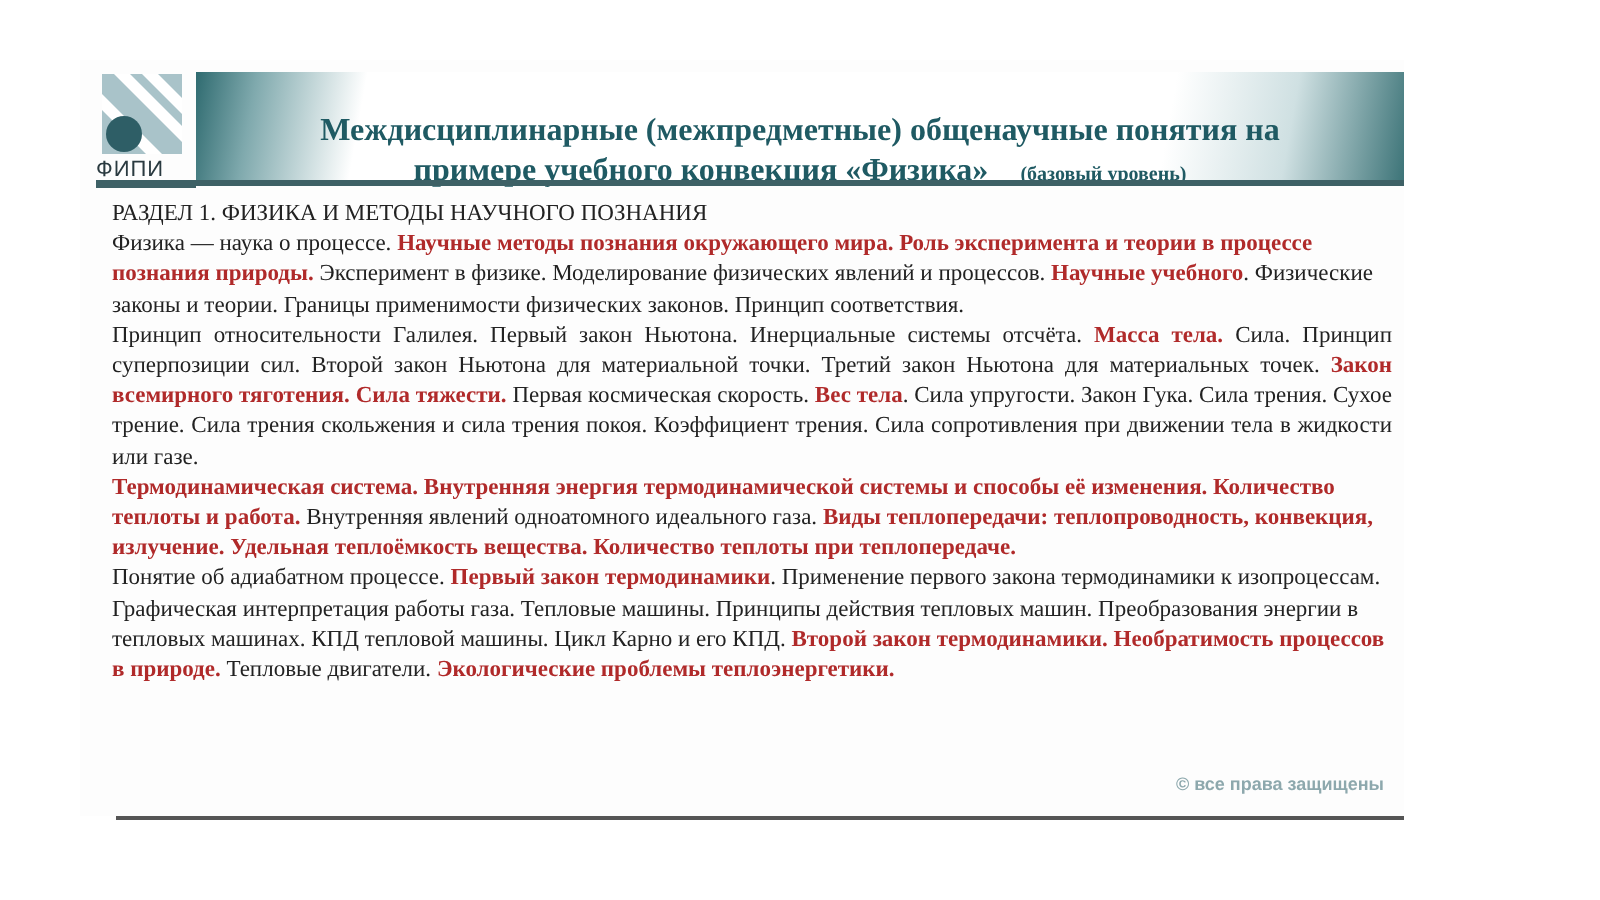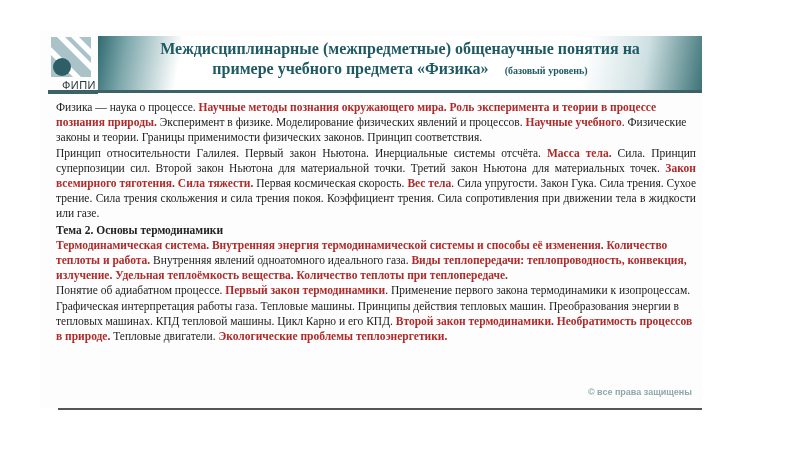--- a/index.html
+++ b/index.html
@@ -12,29 +12,29 @@
     background: #fdfdfd;
   }
   .header {
     position: absolute; left: 0; top: 0; width: 662px; height: 64px;
   }
   .logo {
     position: absolute; left: 8px; top: 4px; width: 58px; height: 60px;
   }
   .logo .mark { position: absolute; left: 3px; top: 3px; width: 40px; height: 40px; }
   .logo .abbr {
-    position: absolute; left: 0; top: 45px; width: 48px; text-align: right;
+    position: absolute; left: 0; top: 45px; width: 48px; text-align: left;
     font-family: "Liberation Sans", "DejaVu Sans", sans-serif; font-size: 11px; color: #2a3a40; letter-spacing: 0.5px;
   }
   .title-band {
     position: absolute; left: 58px; top: 6px; width: 604px; height: 54px;
     background: linear-gradient(100deg, #2f6b70 0%, #7fa9ad 5%, #ffffff 14%, #ffffff 80%, #cfe0e2 90%, #3d7478 100%);
   }
   .title {
-    position: absolute; left: 58px; top: 9px; width: 604px; text-align: center;
+    position: absolute; left: 58px; top: 26px; width: 604px; text-align: center;
     font-size: 16px; font-weight: bold; color: #1f5a63; line-height: 20px;
   }
   .title .sub { font-size: 10px; padding-left: 12px; }
   .header-rule {
     position: absolute; left: 58px; top: 60px; width: 604px; height: 3px; background: #3e6166;
   }
   .logo-rule {
     position: absolute; left: 8px; top: 60px; width: 50px; height: 4px; background: #3e6166;
   }
   .content {
@@ -65,31 +65,31 @@
         <rect x="0" y="0" width="40" height="40" fill="#a9c3c9"></rect>
         <polygon points="6,0 14,0 40,26 40,34" fill="#ffffff"></polygon>
         <polygon points="20,0 28,0 40,12 40,20" fill="#ffffff"></polygon>
         <polygon points="0,10 0,18 22,40 30,40" fill="#ffffff"></polygon>
         <circle cx="11" cy="30" r="9" fill="#2e5e66"></circle>
       </svg>
       <div class="abbr">ФИПИ</div>
     </div>
     <div class="title">
       <div>Междисциплинарные (межпредметные) общенаучные понятия на</div>
-      <div><span>примере учебного предмета «Физика»</span> <span class="sub">(базовый уровень)</span></div>
+      <div><span>примере учебного конвекция «Физика»</span> <span class="sub">(базовый уровень)</span></div>
     </div>
     <div class="logo-rule"></div>
     <div class="header-rule"></div>
   </div>
 
   <div class="content">
+    <p class="sec">РАЗДЕЛ 1. ФИЗИКА И МЕТОДЫ НАУЧНОГО ПОЗНАНИЯ</p>
     <p><span>Физика — наука о процессе. </span><span class="red">Научные методы познания окружающего мира. Роль эксперимента и теории в процессе познания природы.</span><span> Эксперимент в физике. Моделирование физических явлений и процессов. </span><span class="red">Научные учебного</span><span>. Физические законы и теории. Границы применимости физических законов. Принцип соответствия.</span></p>
 
     <p class="justify"><span>Принцип относительности Галилея. Первый закон Ньютона. Инерциальные системы отсчёта. </span><span class="red">Масса тела.</span><span> Сила. Принцип суперпозиции сил. Второй закон Ньютона для материальной точки. Третий закон Ньютона для материальных точек. </span><span class="red">Закон всемирного тяготения. Сила тяжести.</span><span> Первая космическая скорость. </span><span class="red">Вес тела</span><span>. Сила упругости. Закон Гука. Сила трения. Сухое трение. Сила трения скольжения и сила трения покоя. Коэффициент трения. Сила сопротивления при движении тела в жидкости или газе.</span></p>
 
-    <p class="theme">Тема 2. Основы термодинамики</p>
     <p><span class="red">Термодинамическая система. Внутренняя энергия термодинамической системы и способы её изменения. Количество теплоты и работа.</span><span> Внутренняя явлений одноатомного идеального газа. </span><span class="red">Виды теплопередачи: теплопроводность, конвекция, излучение. Удельная теплоёмкость вещества. Количество теплоты при теплопередаче.</span></p>
     <p><span>Понятие об адиабатном процессе. </span><span class="red">Первый закон термодинамики</span><span>. Применение первого закона термодинамики к изопроцессам. Графическая интерпретация работы газа. Тепловые машины. Принципы действия тепловых машин. Преобразования энергии в тепловых машинах. КПД тепловой машины. Цикл Карно и его КПД. </span><span class="red">Второй закон термодинамики. Необратимость процессов в природе.</span><span> Тепловые двигатели. </span><span class="red">Экологические проблемы теплоэнергетики.</span></p>
   </div>
 
   <div class="copyright">© все права защищены</div>
   <div class="bottom-rule"></div>
 </div>
 
 </body></html>

